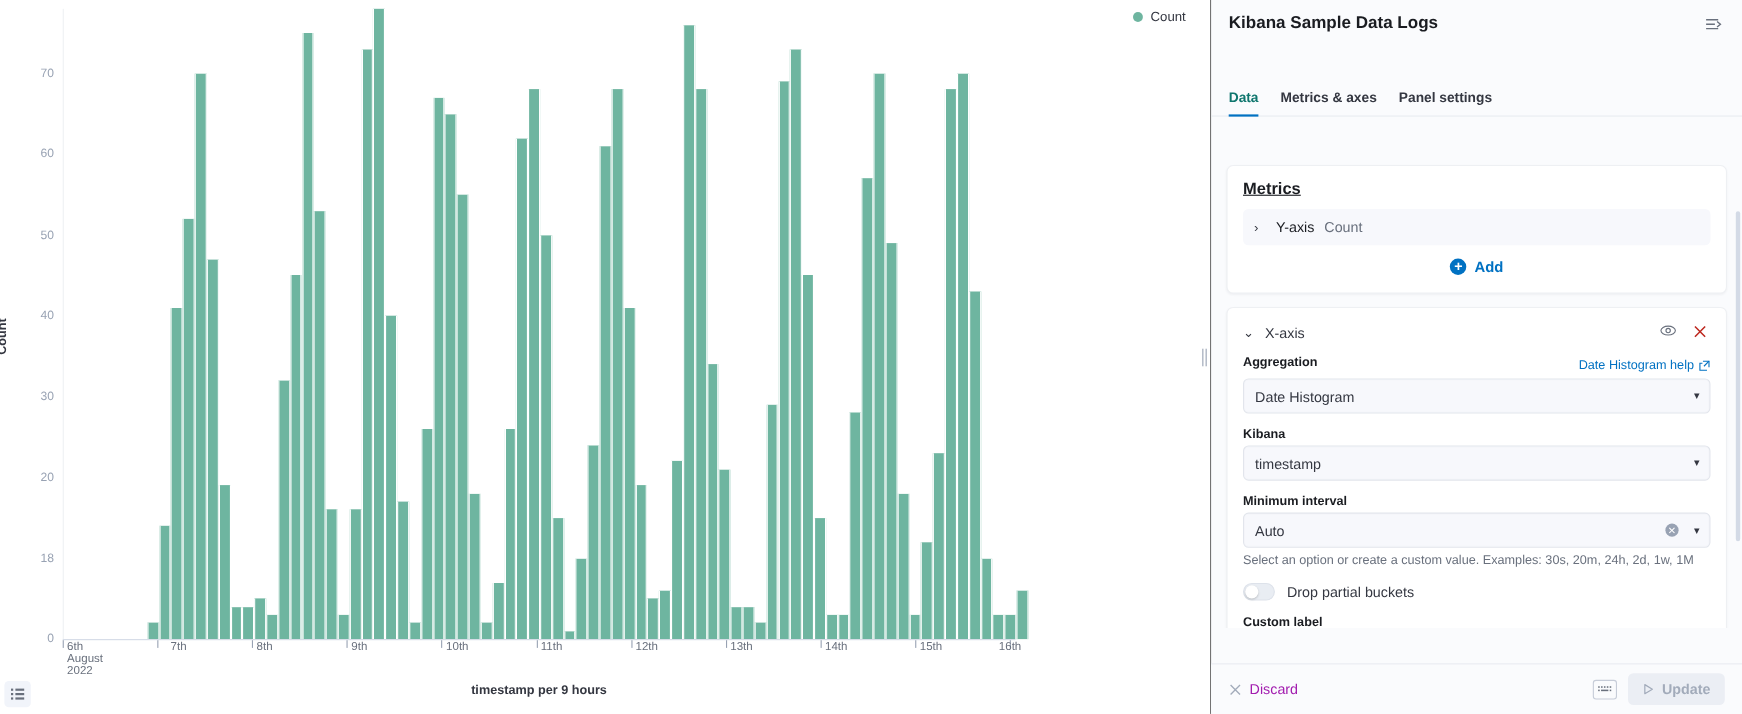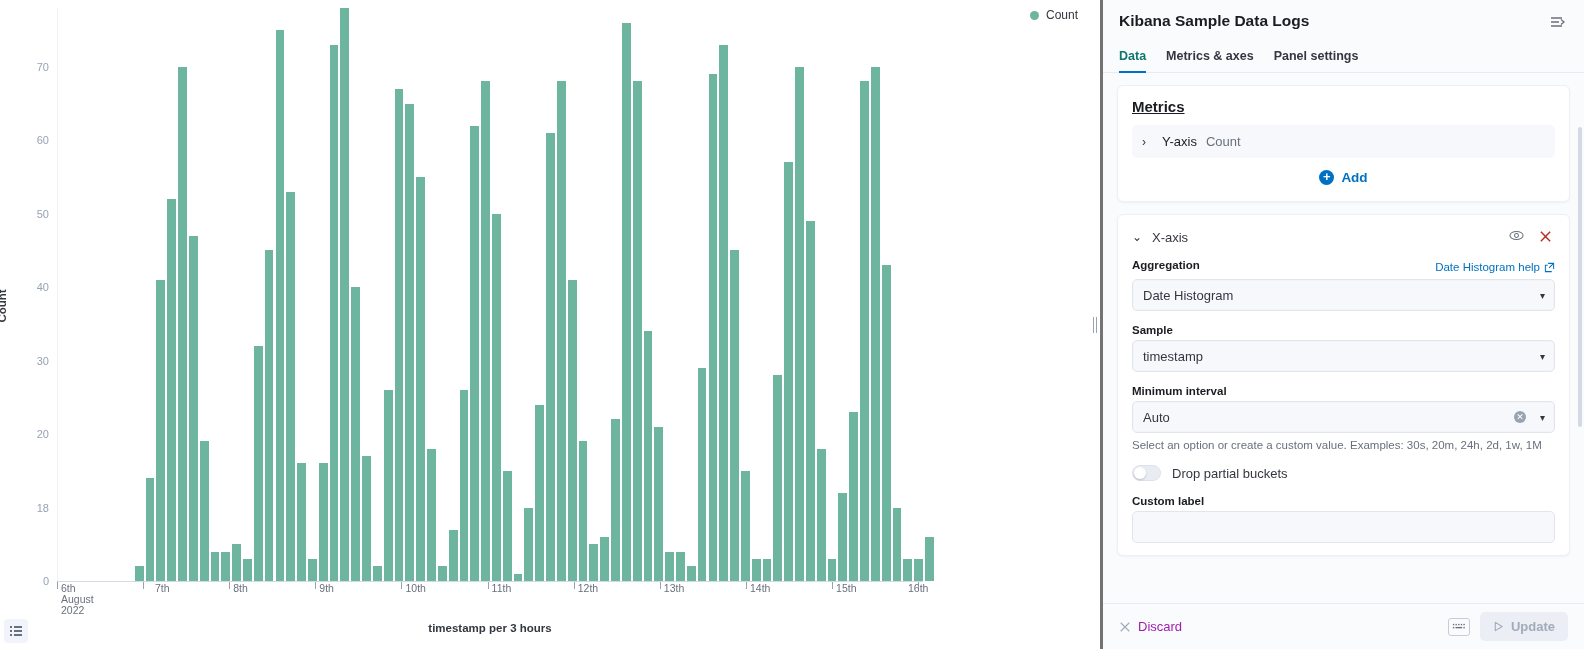--- a/index.html
+++ b/index.html
@@ -108,22 +108,22 @@
     width: 4px; height: 16px;
     border-left: 1px solid #98a2b3;
     border-right: 1px solid #98a2b3;
   }
 
   
   #side-panel {
     position: absolute; left: 1100px; top: 0;
     width: 484px; height: 649px;
     background: #fafbfd;
-    border-left: 3px solid #737373;
-    display: flex; flex-direction: column;
+    border-left: 1px solid #737373;
+    display: flex; flex-direction: column; gap: 32px;
   }
   #panel-header {
     padding: 12px 16px 0 16px;
     display: flex; align-items: flex-start; justify-content: space-between;
   }
   #panel-title { font-size: 15.5px; font-weight: bold; color: #1a1c21; }
   #collapse-icon { cursor: pointer; padding: 2px; color: #69707d; }
   #tabs {
     display: flex; gap: 20px;
     padding: 0 16px;
@@ -403,21 +403,21 @@
         <div class="xtick-label" style="left: 516.742px;">12th</div>
         <div class="xtick" style="left: 602.866px;"></div>
         <div class="xtick-label" style="left: 602.866px;">13th</div>
         <div class="xtick" style="left: 688.99px;"></div>
         <div class="xtick-label" style="left: 688.99px;">14th</div>
         <div class="xtick" style="left: 775.113px;"></div>
         <div class="xtick-label" style="left: 775.113px;">15th</div>
         <div class="xtick" style="left: 861.237px;"></div>
         <div class="xtick-label" style="left: 847px;">16th</div>
       </div>
-    <div id="x-axis-title">timestamp per 3 hours</div>
+    <div id="x-axis-title">timestamp per 9 hours</div>
 
     <div id="legend-toggle">
       <svg width="14" height="14" viewBox="0 0 14 14">
         <rect x="1" y="2" width="2" height="2" fill="#69707d"></rect>
         <rect x="5" y="2" width="8" height="2" fill="#69707d"></rect>
         <rect x="1" y="6" width="2" height="2" fill="#69707d"></rect>
         <rect x="5" y="6" width="8" height="2" fill="#69707d"></rect>
         <rect x="1" y="10" width="2" height="2" fill="#69707d"></rect>
         <rect x="5" y="10" width="8" height="2" fill="#69707d"></rect>
       </svg>
@@ -491,21 +491,21 @@
               <path d="M10.5 1.5L5.5 6.5" stroke="#0071c2" stroke-width="1.1" fill="none"></path>
               <path d="M8.5 10.5H1.5V3.5H4" stroke="#0071c2" stroke-width="1.1" fill="none"></path>
             </svg>
           </span>
         </div>
         <div class="select-box">
           <span>Date Histogram</span>
           <span class="caret">▾</span>
         </div>
 
-        <div class="field-label">Sample</div>
+        <div class="field-label">Kibana</div>
         <div class="select-box">
           <span>timestamp</span>
           <span class="caret">▾</span>
         </div>
 
         <div class="field-label">Minimum interval</div>
         <div class="select-box">
           <span>Auto</span>
           <span class="clear-x">✕</span>
           <span class="caret">▾</span>

